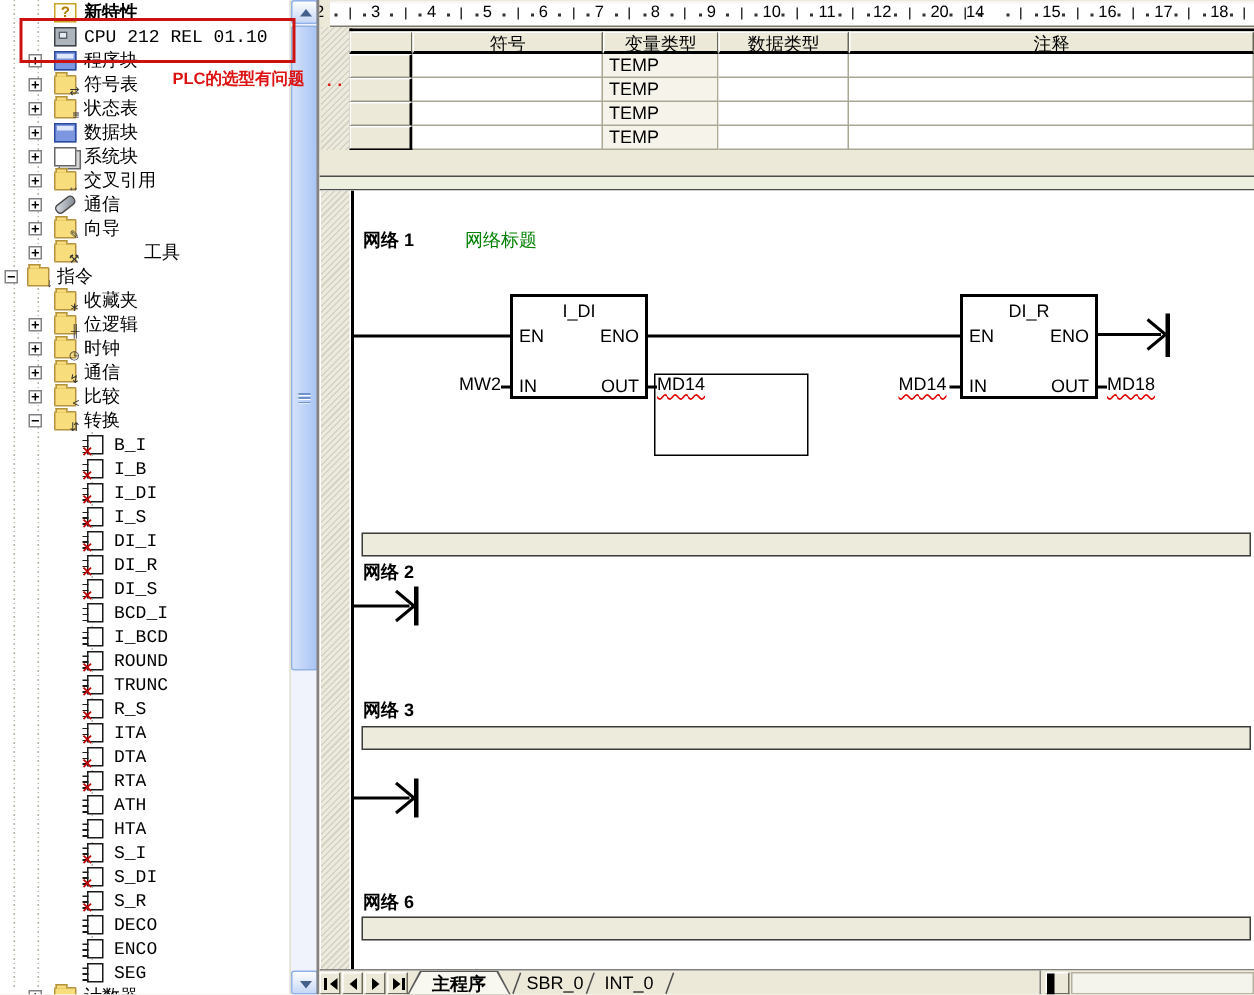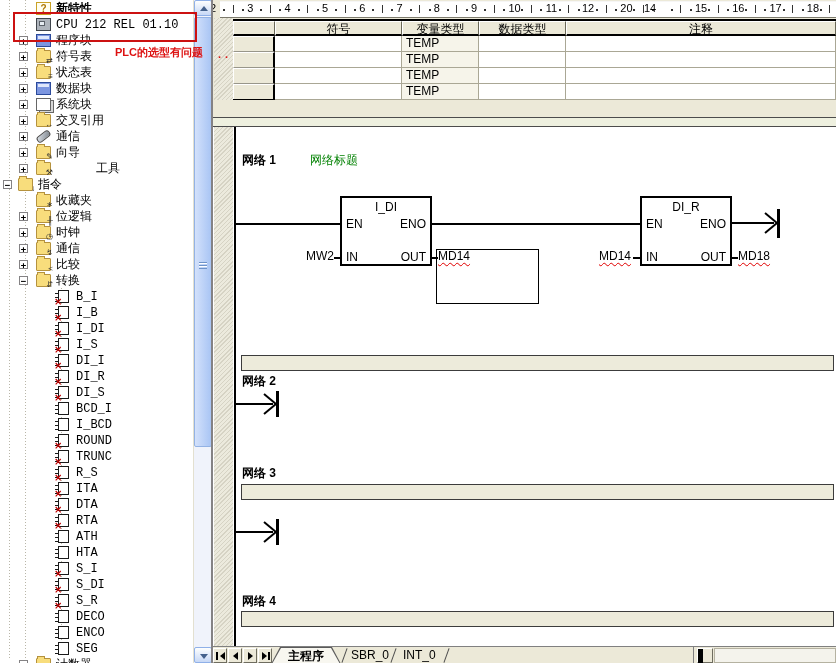--- a/index.html
+++ b/index.html
@@ -542,21 +542,21 @@
 
     <div class="netlabel" style="top:338px;">网络 3</div>
     <div class="netbar" style="top:357px;"></div>
     <svg class="arrow-svg" style="left:22px;top:390px;" width="52" height="30">
       <line x1="0" y1="15" x2="38" y2="15" stroke="#000" stroke-width="2"></line>
       <line x1="29" y1="5" x2="41" y2="15" stroke="#000" stroke-width="2"></line>
       <line x1="29" y1="25" x2="41" y2="15" stroke="#000" stroke-width="2"></line>
       <rect x="41" y="2" width="3" height="26" fill="#000"></rect>
     </svg>
 
-    <div class="netlabel" style="top:466px;">网络 4</div>
+    <div class="netlabel" style="top:466px;">网络 6</div>
     <div class="netbar" style="top:484px;"></div>
   </div>
 
   <div id="tabbar">
     <div class="navbtn" style="left:0;">
         <span class="navbar-mark" style="left:2px;"></span>
         <span class="tl" style="left:6px;"></span>
       </div>
     <div class="navbtn" style="left:15px;">
         <span class="tl"></span>

